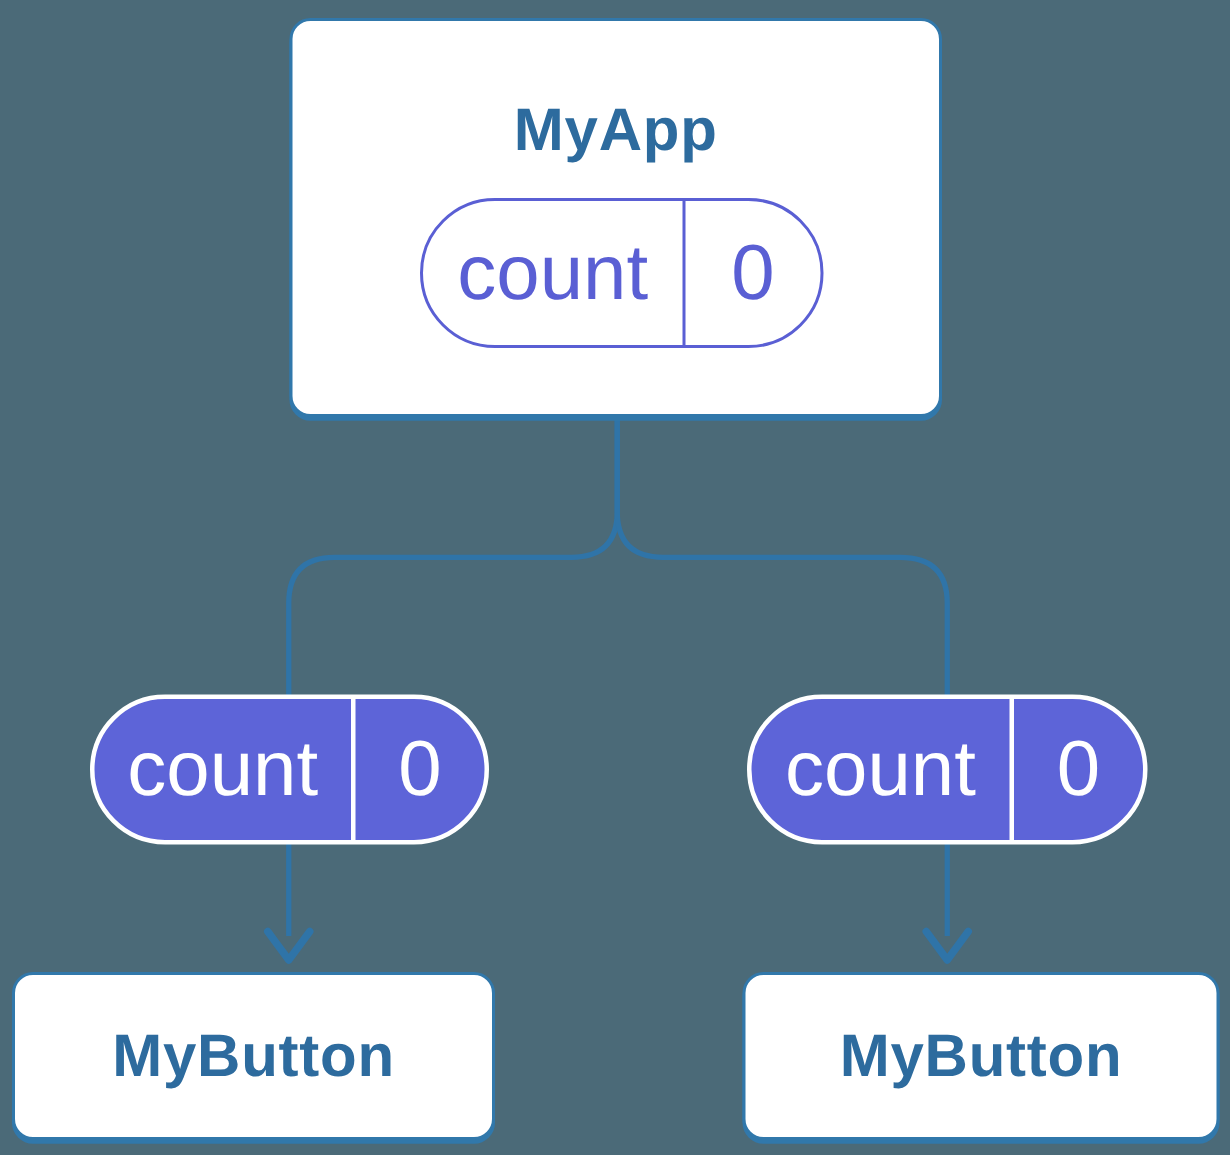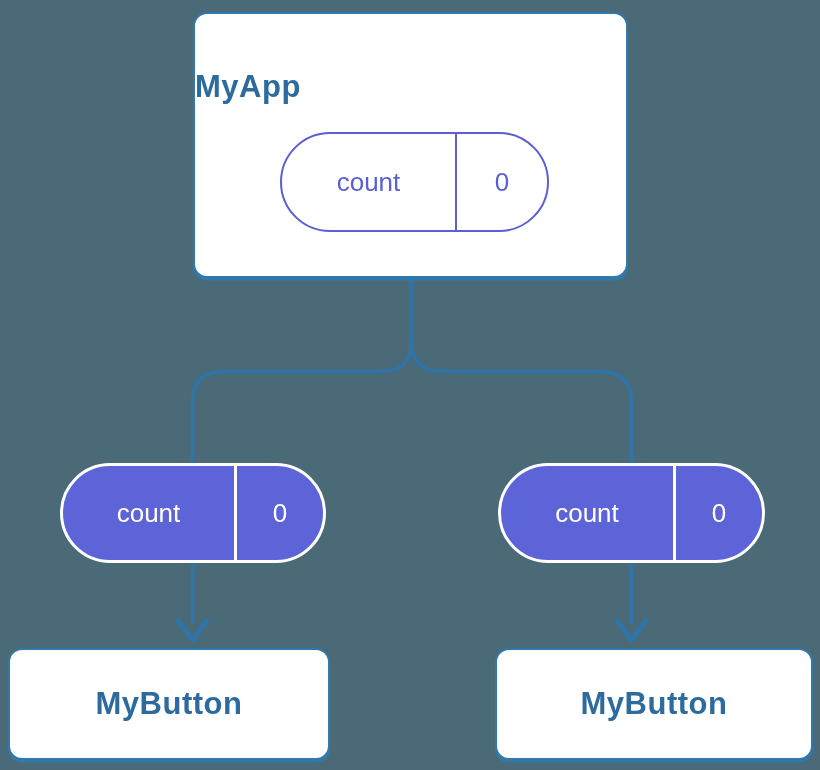--- a/index.html
+++ b/index.html
@@ -36,22 +36,23 @@
   .node {
     position: absolute;
     z-index: 1;
     background: #ffffff;
     border: 2.5px solid var(--node-border, #3178ab);
     border-radius: 14px;
     box-sizing: border-box;
     box-shadow: 0 2.5px 0 var(--node-border, #3178ab);
   }
   .node-title {
+    text-align: center;
     color: var(--node-text, #2d6b9e);
-    font-size: 31px;
+    font-size: 40px;
     font-weight: 700;
     line-height: 36px;
     letter-spacing: 0.5px;
   }
   .node.root {
     left: 193px;
     top: 12px;
     width: 435px;
     height: 266px;
   }
@@ -71,21 +72,21 @@
     align-items: stretch;
     height: 100px;
     border-radius: 60px;
     box-sizing: border-box;
     overflow: hidden;
   }
   .pill .cell {
     display: flex;
     align-items: center;
     justify-content: center;
-    font-size: 26px;
+    font-size: 52px;
     line-height: 1;
   }
   .pill .key { flex: 1; }
   .pill .divider { width: 2px; background: currentColor; }
 
   .pill.outline {
     position: absolute;
     left: 85px;
     top: 118px;
     width: 269px;

